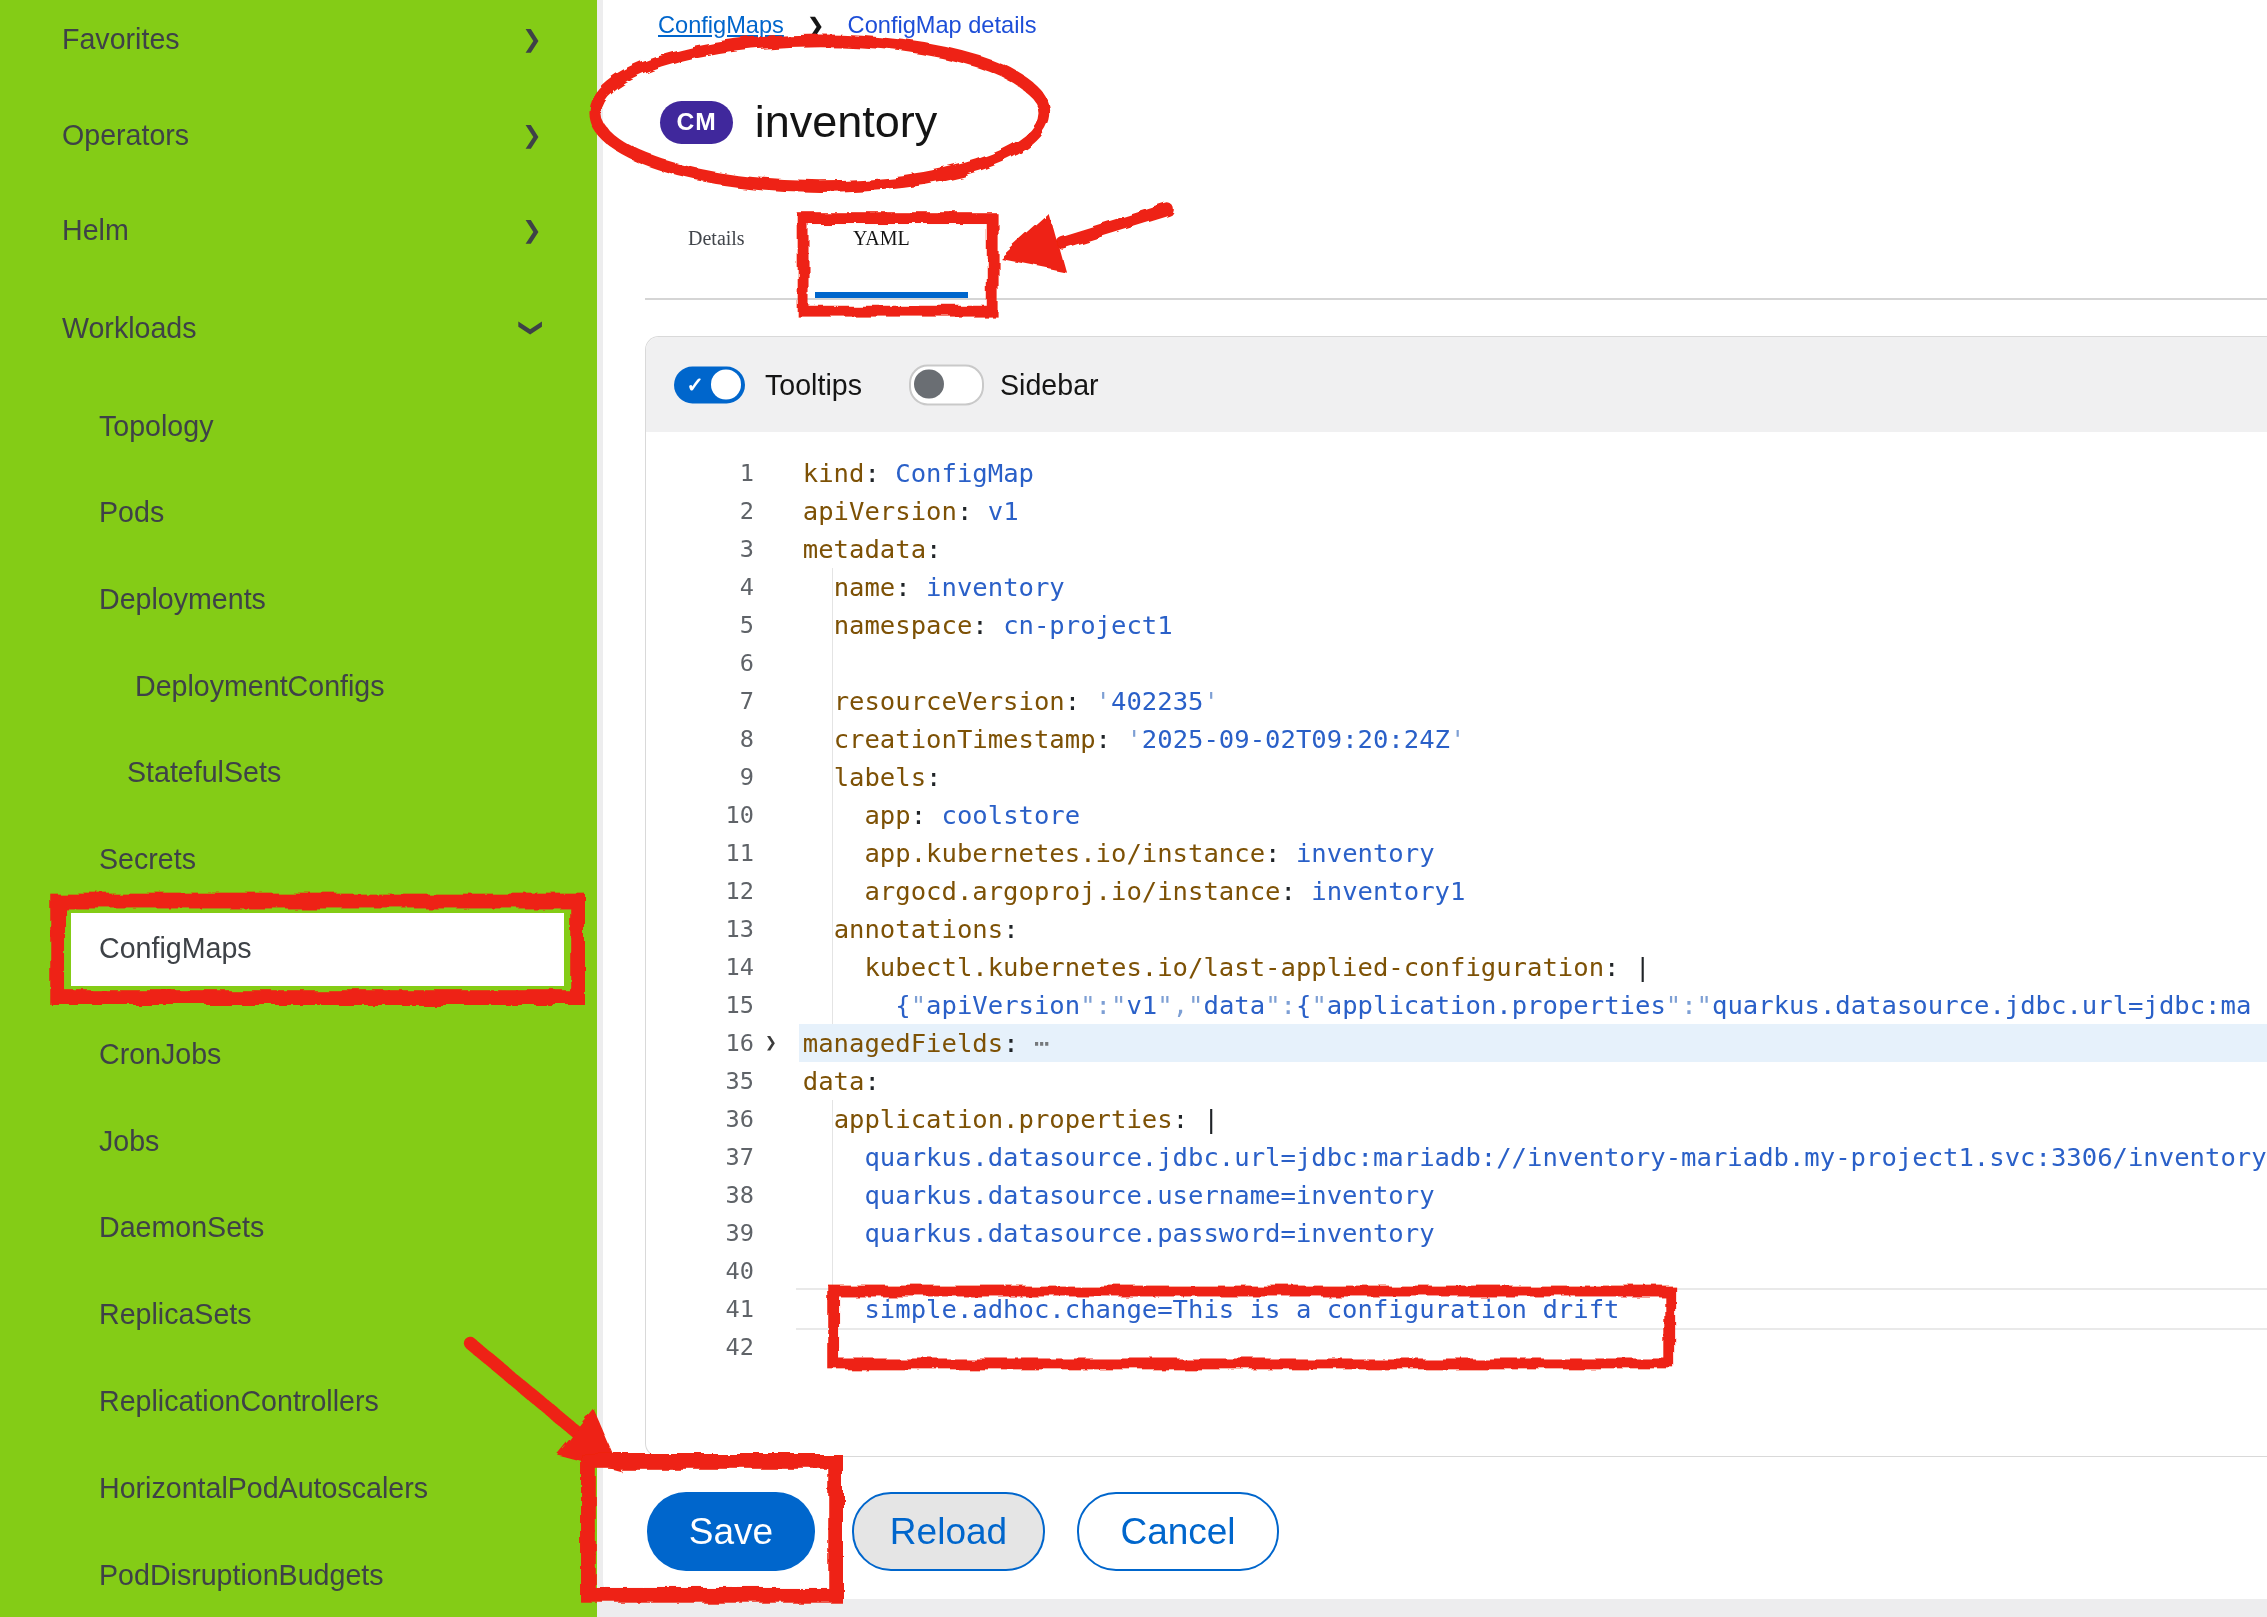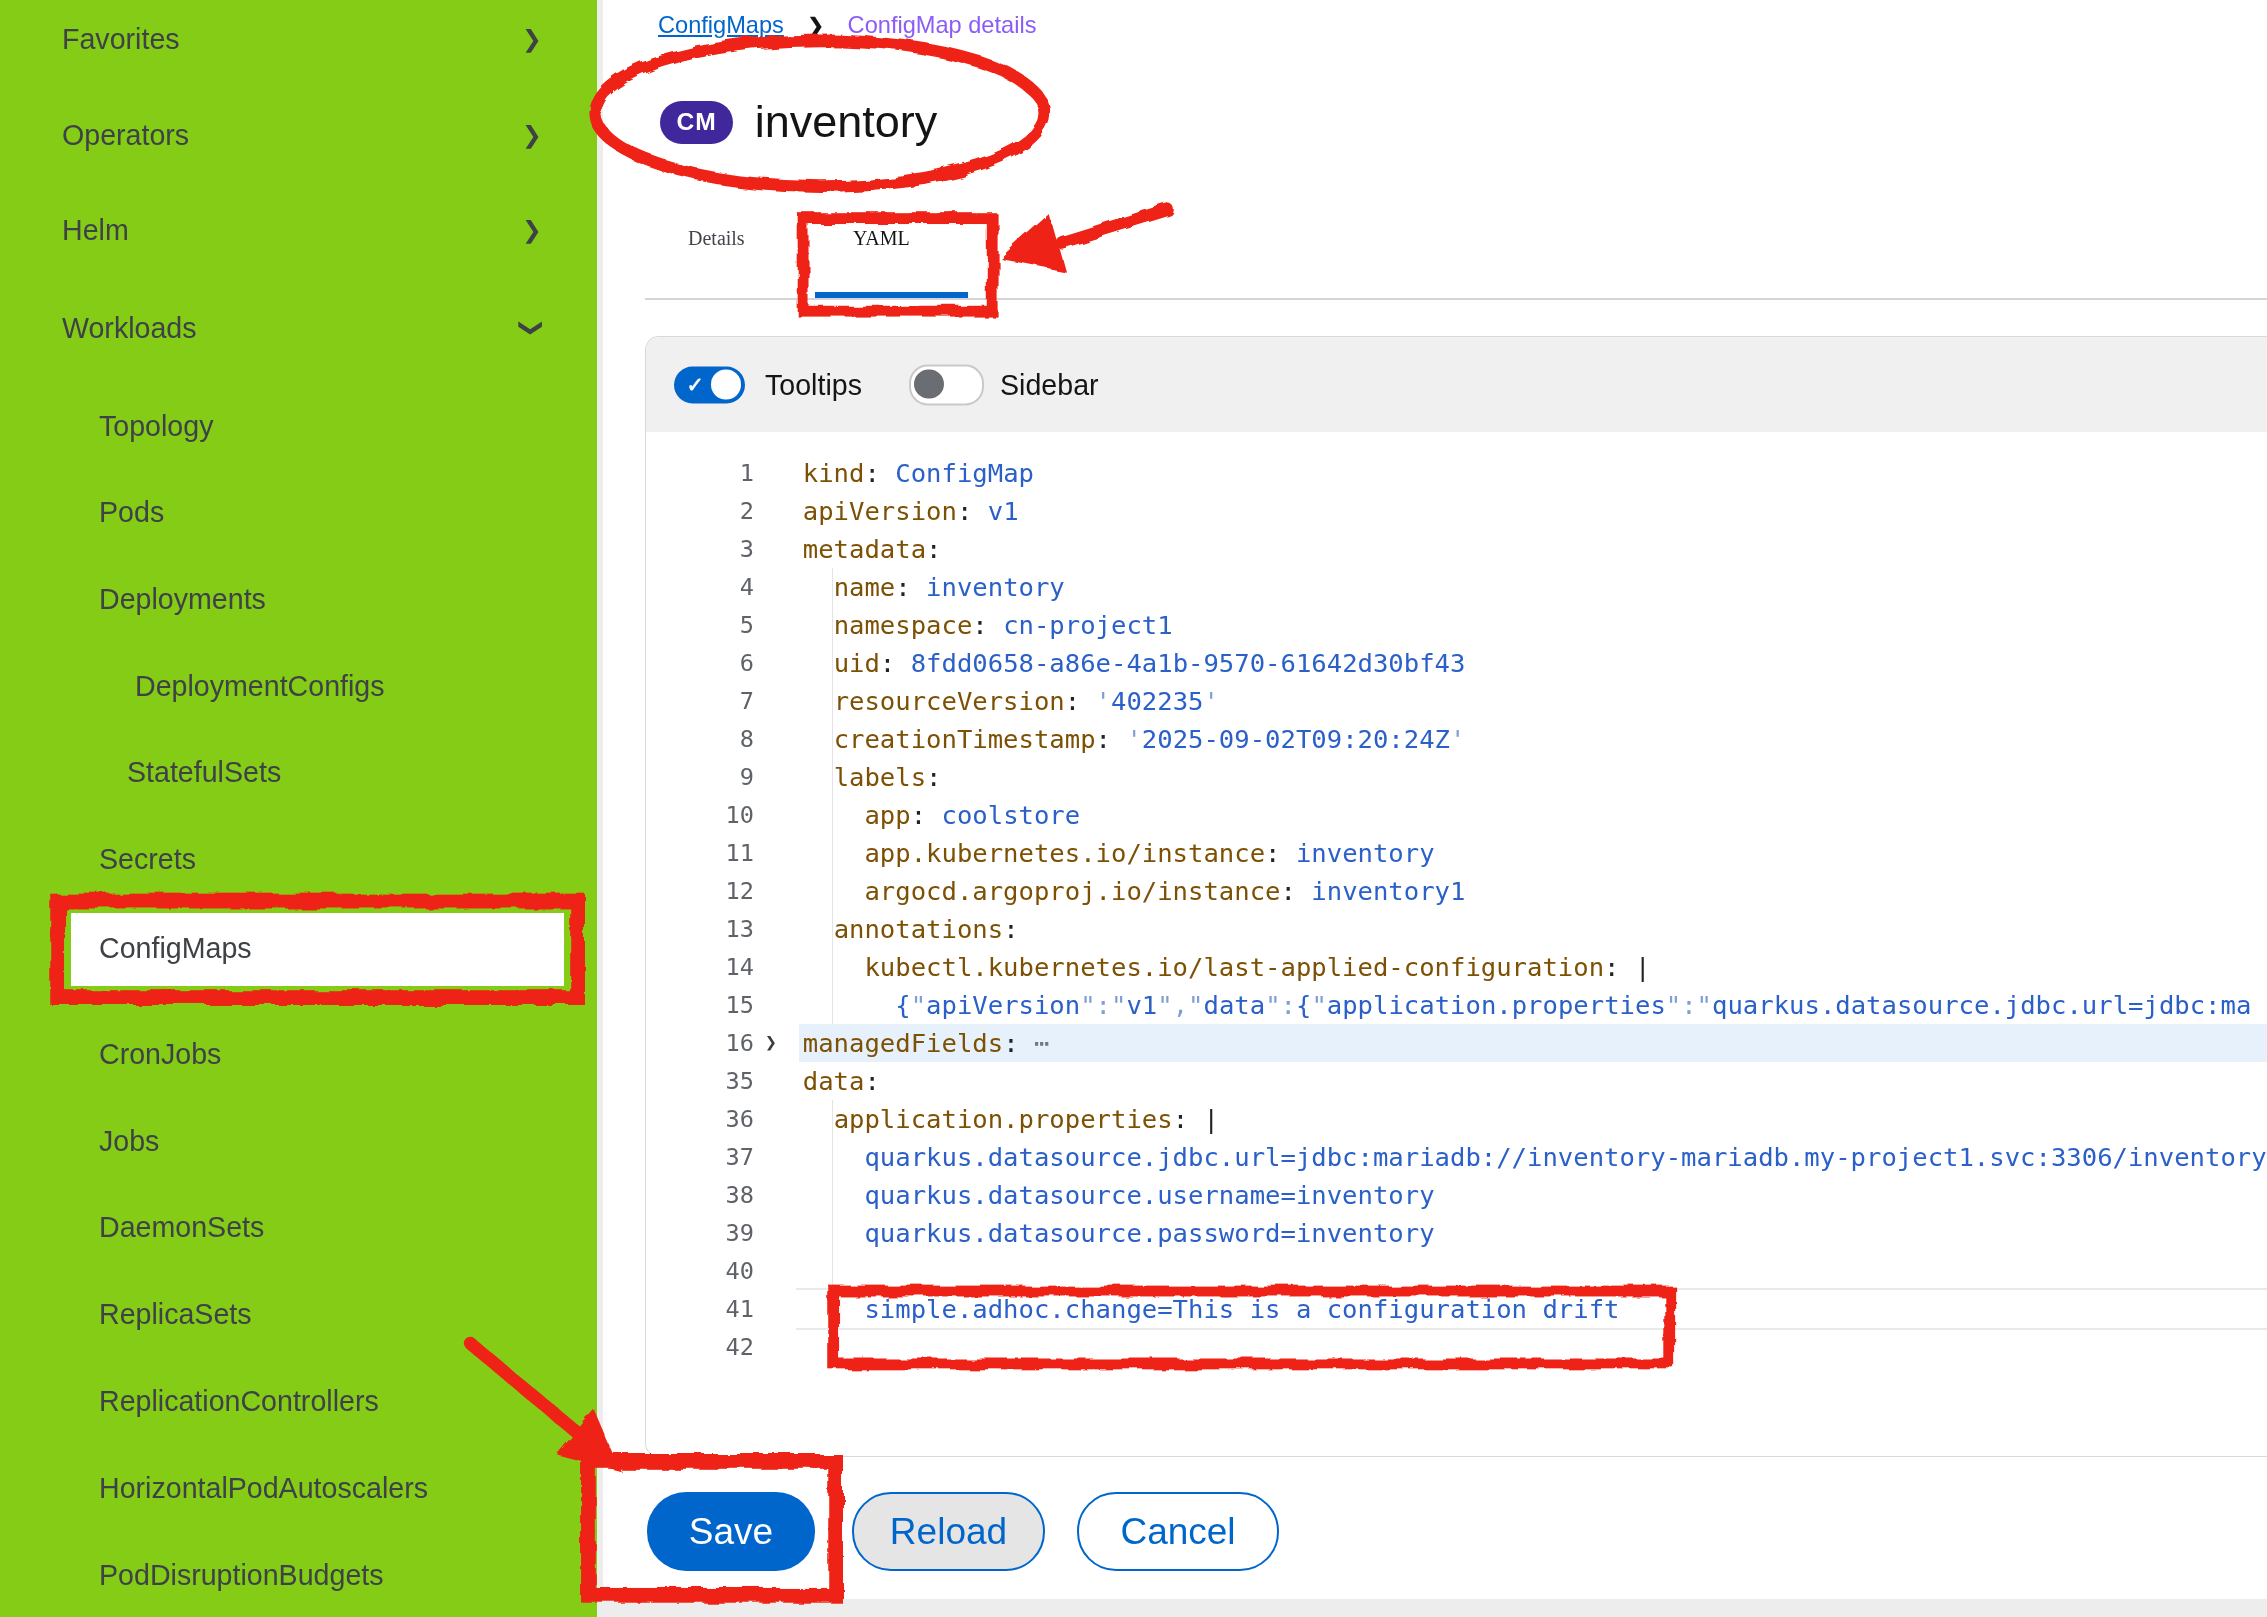--- a/index.html
+++ b/index.html
@@ -14,21 +14,21 @@
   .side-item.lv-top{left:62px;}
   .side-item.lv-sub{left:99px;}
   .side-chevron{position:absolute;left:522px;transform:translateY(-50%);font-size:23.6px;color:#3e4247;z-index:2;}
   .side-chevron.down{transform:translateY(-50%) rotate(90deg);}
   .active-bg{position:absolute;left:71px;top:913px;width:493px;height:73px;background:#ffffff;z-index:1;}
   
   .main{position:absolute;left:603px;top:0;width:1665px;height:1599px;background:#ffffff;border-bottom-left-radius:17.7px;}
   .breadcrumb{position:absolute;left:55px;top:11.8px;display:flex;align-items:center;gap:23.6px;font-size:23.6px;}
   .bc-link{color:var(--link);text-decoration:underline;cursor:pointer;}
   .bc-sep{color:#151515;font-size:19.7px;font-weight:bold;}
-  .bc-current{color:#8b5cf6;}
+  .bc-current{color:#1d4ed8;}
   .title-row{position:absolute;left:57px;top:96px;display:flex;align-items:center;gap:21.7px;}
   .res-badge{width:73px;height:43px;border-radius:21.7px;background:var(--badge);color:#fff;
     font-size:24.6px;font-weight:bold;display:flex;align-items:center;justify-content:center;letter-spacing:1px;}
   .res-name{font-size:45px;font-weight:500;color:#141414;}
   
   .tab{position:absolute;top:227px;font-size:20px;cursor:pointer;font-family:Liberation Serif, serif;}
   .tab-details{left:85px;color:#42464c;}
   .tab-yaml{left:250px;color:#151515;}
   .tab-underline{position:absolute;left:212px;top:292px;width:153px;height:6.9px;background:var(--primary);}
   .tabs-border{position:absolute;left:42px;right:0;top:298px;height:2px;background:#d5d5d5;}
@@ -157,21 +157,20 @@
         <div class="crow">
           <span class="cguide"></span>
           <span class="cnum">5</span>
           <span class="cfold"></span>
           <span class="ctext"><span class="tk-p">  </span><span class="tk-k">namespace</span><span class="tk-p">: </span><span class="tk-v">cn-project1</span></span>
         </div>
         <div class="crow">
           <span class="cguide"></span>
           <span class="cnum">6</span>
           <span class="cfold"></span>
-          <span class="ctext"><span class="tk-p">  </span><span class="tk-k">uid</span><span class="tk-p">: </span><span class="tk-v">8fdd0658-a86e-4a1b-9570-61642d30bf43</span></span>
         </div>
         <div class="crow">
           <span class="cguide"></span>
           <span class="cnum">7</span>
           <span class="cfold"></span>
           <span class="ctext"><span class="tk-p">  </span><span class="tk-k">resourceVersion</span><span class="tk-p">: </span><span class="tk-q">'</span><span class="tk-v">402235</span><span class="tk-q">'</span></span>
         </div>
         <div class="crow">
           <span class="cguide"></span>
           <span class="cnum">8</span>

